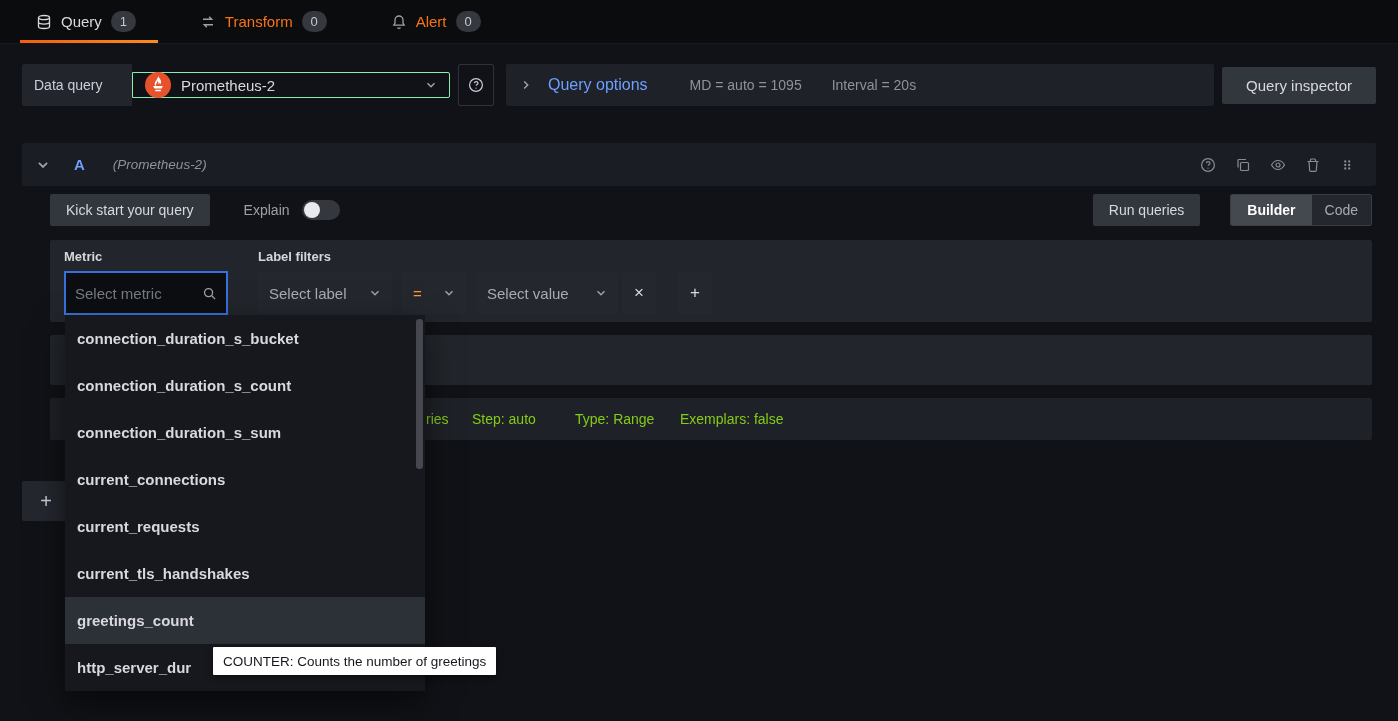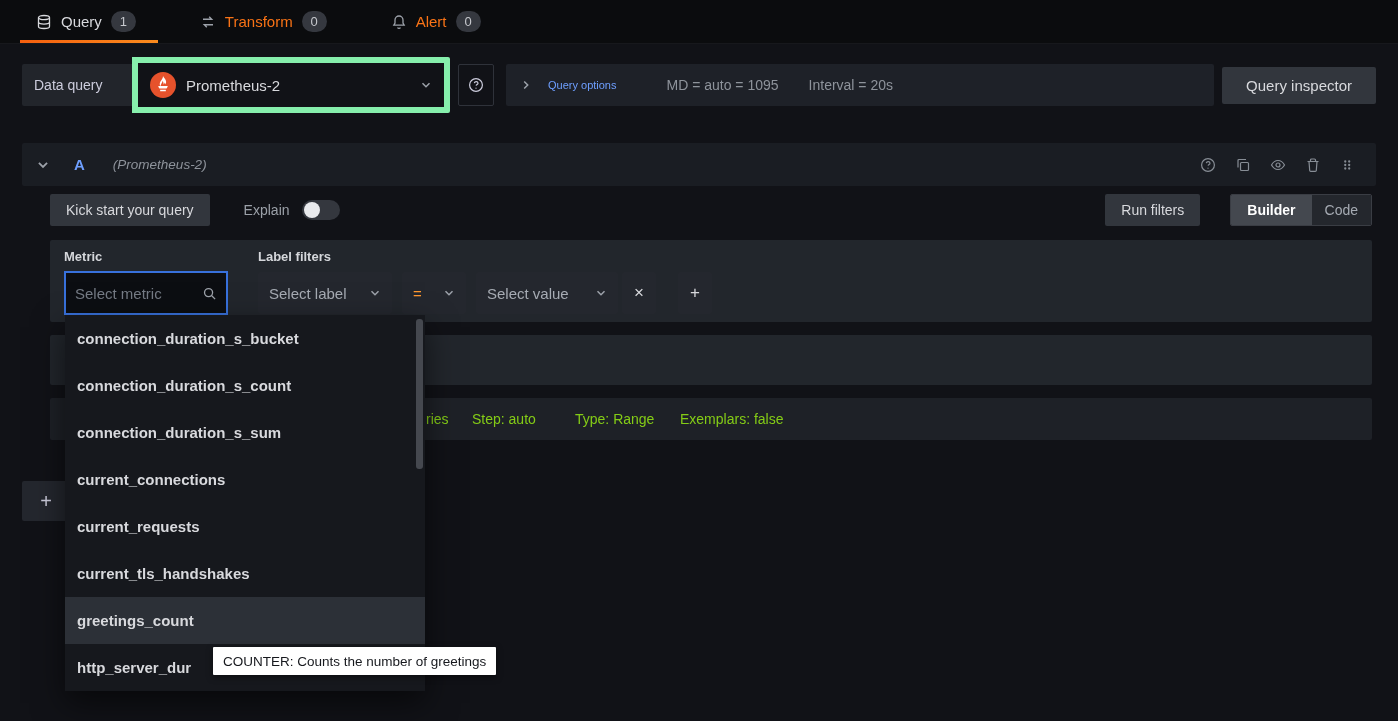--- a/index.html
+++ b/index.html
@@ -31,34 +31,34 @@
   .tab .icon { color:#9da2aa; }
   .tab.active .icon { color:#d8d9dd; }
 
   
   .ds-row { position:absolute; top:64px; left:22px; width:1354px; height:42px; display:flex; align-items:center; }
   .ds-label {
     width:110px; height:42px; background:#22252b; display:flex; align-items:center;
     padding:0 12px; font-size:14px; color:#ccccdc; border-radius:2px 0 0 2px;
   }
   .ds-select {
-    width:318px; height:56px; background:#111217; border:6px solid #86efac; border-radius:0 2px 2px 0;
+    width:318px; height:26px; background:#111217; border:1px solid #86efac; border-radius:0 2px 2px 0;
     display:flex; align-items:center; gap:10px; padding:0 12px; cursor:pointer;
   }
   .ds-select .ds-value { font-size:15px; color:#d8d9dd; }
   .ds-select .chev { margin-left:auto; color:#9da2aa; }
   .help-btn {
     margin-left:8px; width:36px; height:42px; background:transparent; border:1px solid #2f323a;
     border-radius:2px; display:flex; align-items:center; justify-content:center; color:#ccccdc; cursor:pointer;
   }
   .qo-bar {
     margin-left:12px; flex:1; height:42px; background:#1e2128; border-radius:2px;
     display:flex; align-items:center; padding:0 14px; gap:16px; cursor:pointer;
   }
-  .qo-link { font-size:11px; color:#6e9fff; margin-right:20px; }
+  .qo-link { font-size:16px; color:#6e9fff; margin-right:12px; }
   .qo-meta { font-size:14px; color:#8e939b; margin-left:14px; }
   .qo-bar .chev-r { color:#9da2aa; }
   .btn {
     background:#32363d; border:none; border-radius:2px; color:#d8d9dd;
     font-size:14px; padding:0 16px; height:32px; font-family:inherit; cursor:pointer; white-space:nowrap;
   }
   .inspector-btn { margin-left:8px; height:37px; font-size:15px; padding:0 24px; }
 
   
   .qrow-header {
@@ -257,21 +257,21 @@
       </span>
     </div>
   </section>
 
   <div class="toolbar">
     <button class="btn">Kick start your query</button>
     <span class="explain-label">Explain</span>
     <div class="toggle">
         <span class="knob"></span>
       </div>
-    <button class="btn run-btn">Run filters</button>
+    <button class="btn run-btn">Run queries</button>
     <div class="seg">
       <span class="seg-on">Builder</span>
       <span class="seg-off">Code</span>
     </div>
   </div>
 
   <div class="builder-panel">
     <span class="flabel" style="left:14px;">Metric</span>
     <span class="flabel" style="left:208px;">Label filters</span>
 

